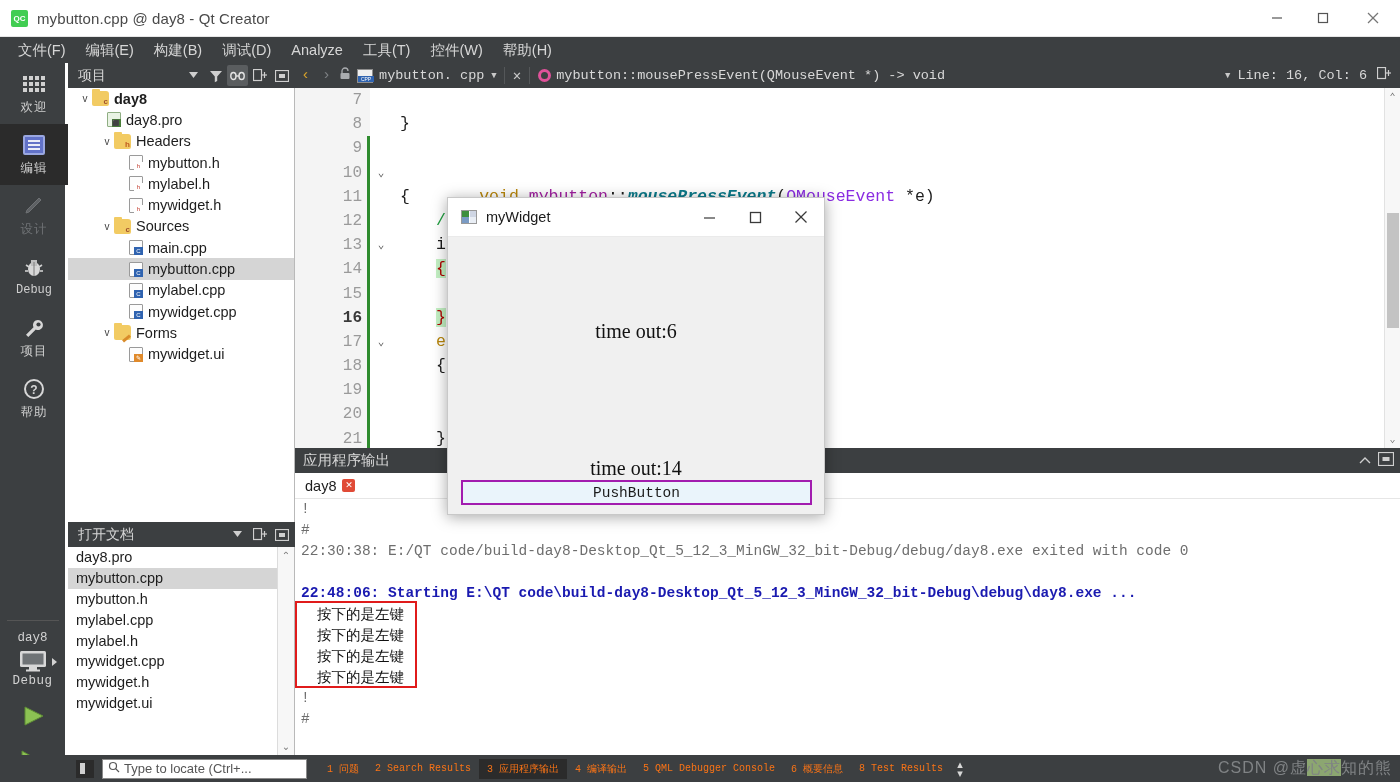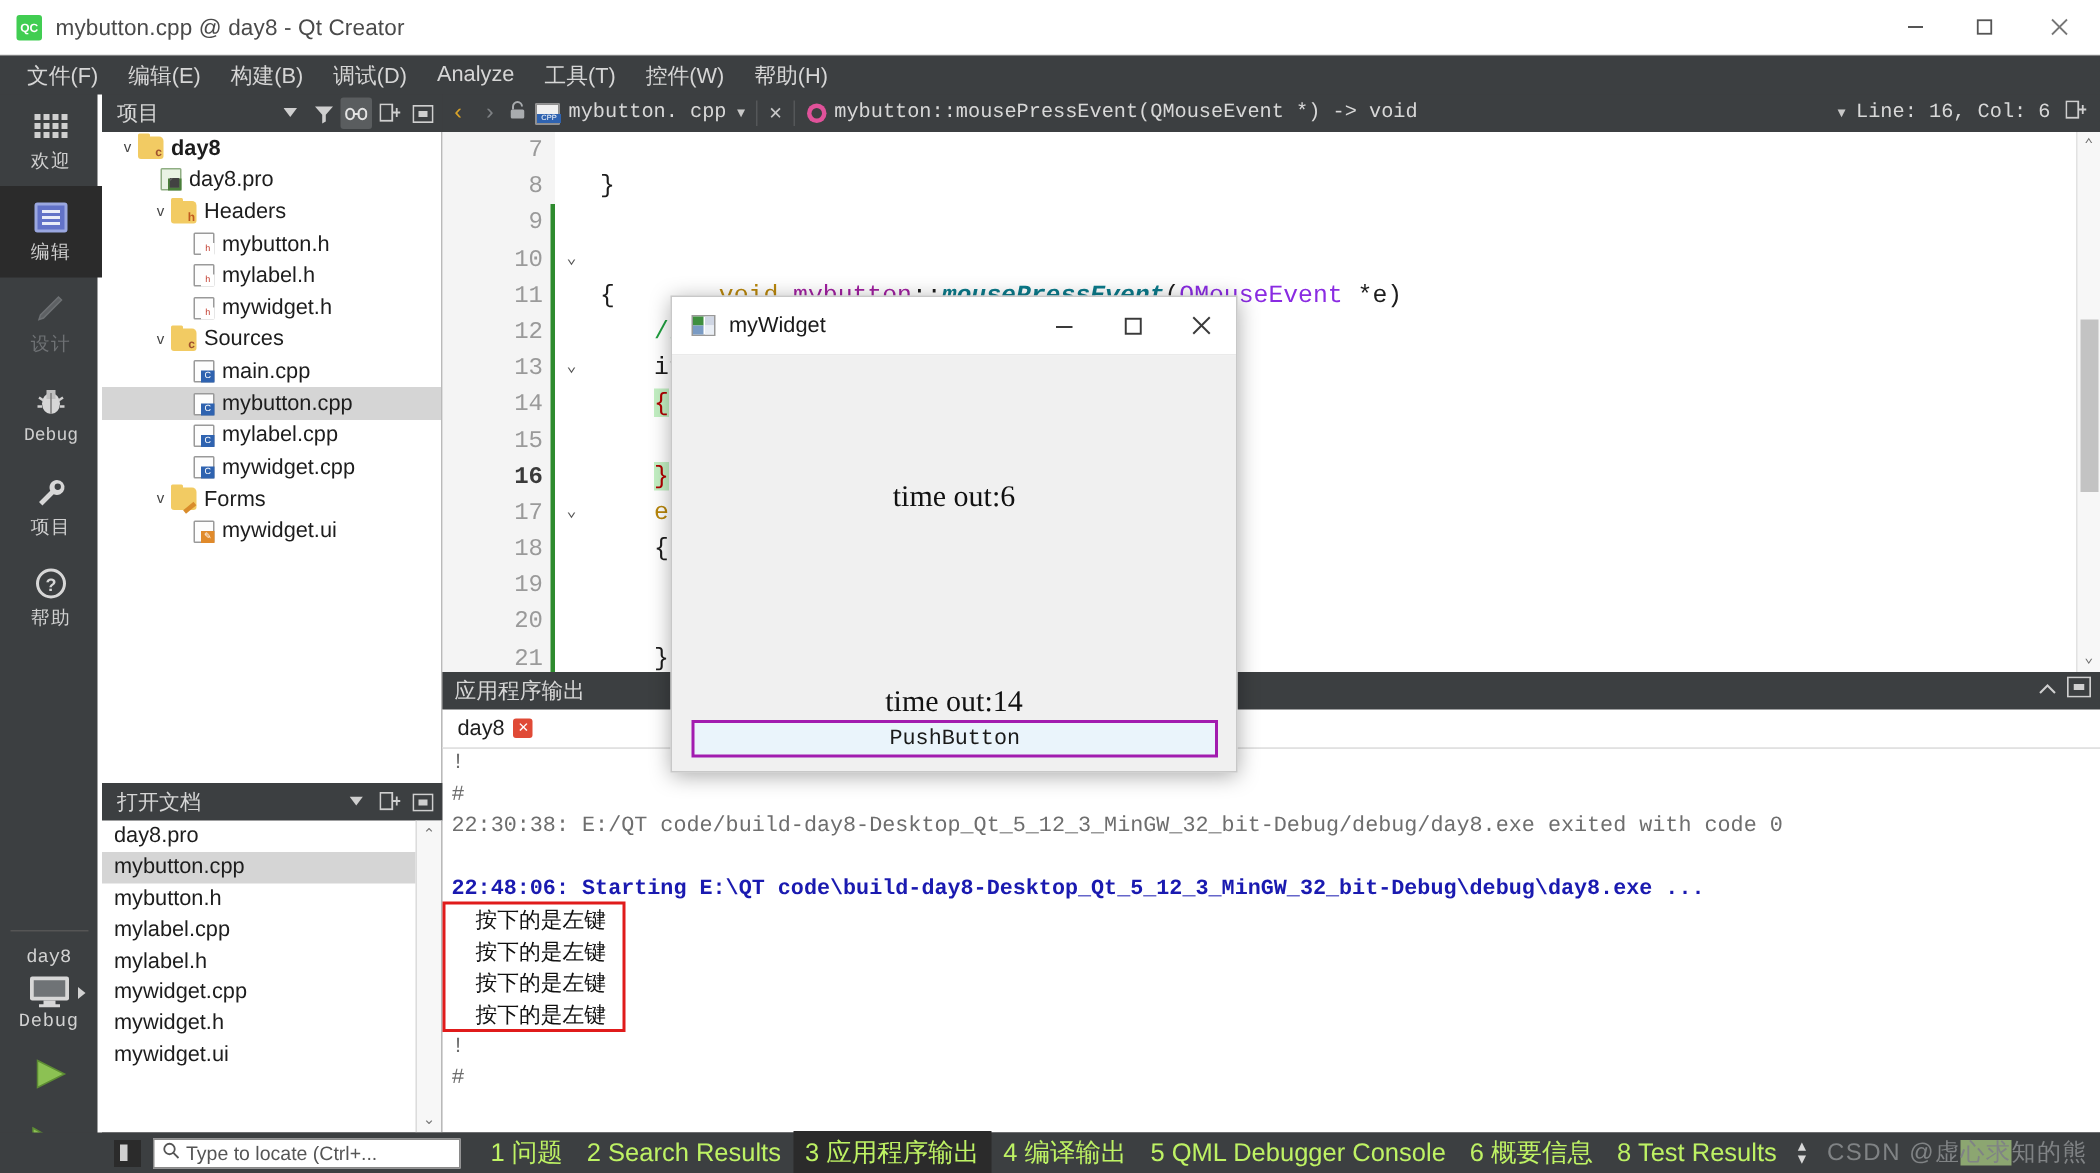--- a/index.html
+++ b/index.html
@@ -292,21 +292,21 @@
     display:flex; align-items:center; justify-content:center;
   }
   .sb-toggle i { width:5px; height:11px; background:#d0d0d0; display:block; margin-right:5px; }
   .locator {
     margin-left: 8px; width: 205px; height: 20px; background: #ffffff;
     display: flex; align-items: center; gap: 4px; padding-left: 5px;
     font-size: 13px; color: #555; border: 1px solid #8a8a8a;
   }
   .sb-items { display: flex; align-items: center; margin-left: 12px; gap: 0px; }
   .sb-item {
-    font-family: Liberation Sans, sans-serif; font-size: 17px; color: #bef264;
+    font-family: Liberation Mono, monospace; font-size: 10px; color: #f97316;
     padding: 3px 8px; white-space: nowrap;
   }
   .sb-item.active { background: #2b2b2b; }
   .sb-updown { color:#d8d8d8; font-size:11px; padding-left:6px; line-height:9px; }
   .watermark {
     position: absolute; right: 8px; top: 758px;
     font-size: 16px; color: #8c8f91; letter-spacing: 1px; white-space: nowrap;
     opacity: .85;
   }
   .wm-hl { background: #9ab87a; color: #8c8f91; }

